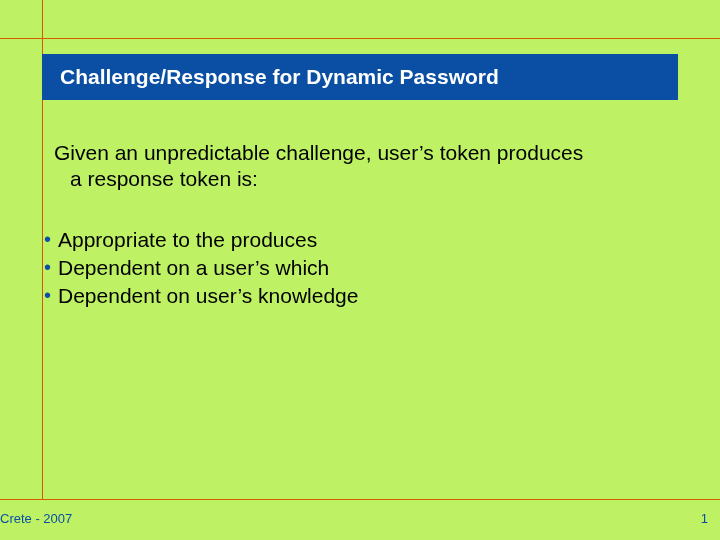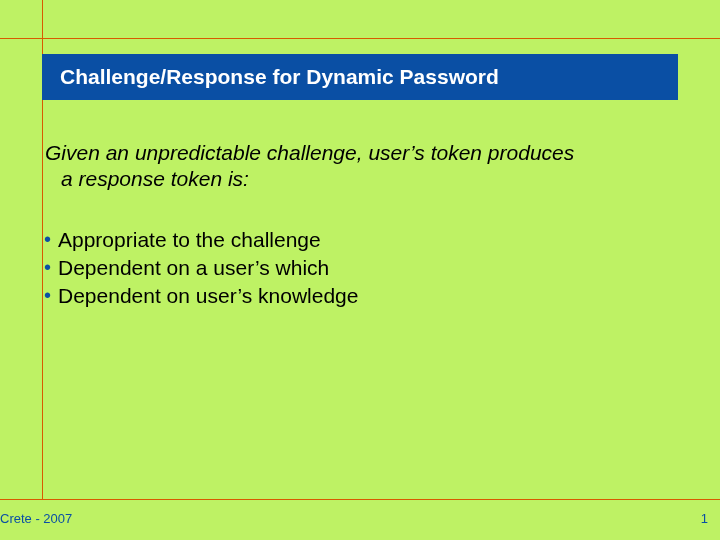--- a/index.html
+++ b/index.html
@@ -35,21 +35,21 @@
 
   .body {
     position: absolute;
     left: 42px;
     top: 140px;
     width: 636px;
     color: #000;
     font-size: 21px;
     line-height: 1.25;
   }
-  .intro { margin-bottom: 34px; padding-left: 3px; font-style: italic; }
+  .intro { margin-bottom: 34px; padding-left: 12px; }
   .intro .l2 { padding-left: 16px; }
 
   ul.bullets { list-style: none; padding-left: 2px; }
   ul.bullets li { position: relative; padding-left: 14px; margin-bottom: 2px; }
   ul.bullets li::before {
     content: "•";
     position: absolute;
     left: 0;
     top: 0;
     color: #0a4fa4;
@@ -84,21 +84,21 @@
   <div class="title-bar">
     <span>Challenge/Response for Dynamic Password</span>
   </div>
 
   <div class="body">
     <div class="intro">
       <div>Given an unpredictable challenge, user’s token produces</div>
       <div class="l2">a response token is:</div>
     </div>
     <ul class="bullets">
-      <li>Appropriate to the challenge</li>
+      <li>Appropriate to the produces</li>
       <li>Dependent on a user’s which</li>
       <li>Dependent on user’s knowledge</li>
     </ul>
   </div>
 
   <div class="footer-center">Crete - 2007</div>
   <div class="page-num">1</div>
 </div>
 
 </body></html>

